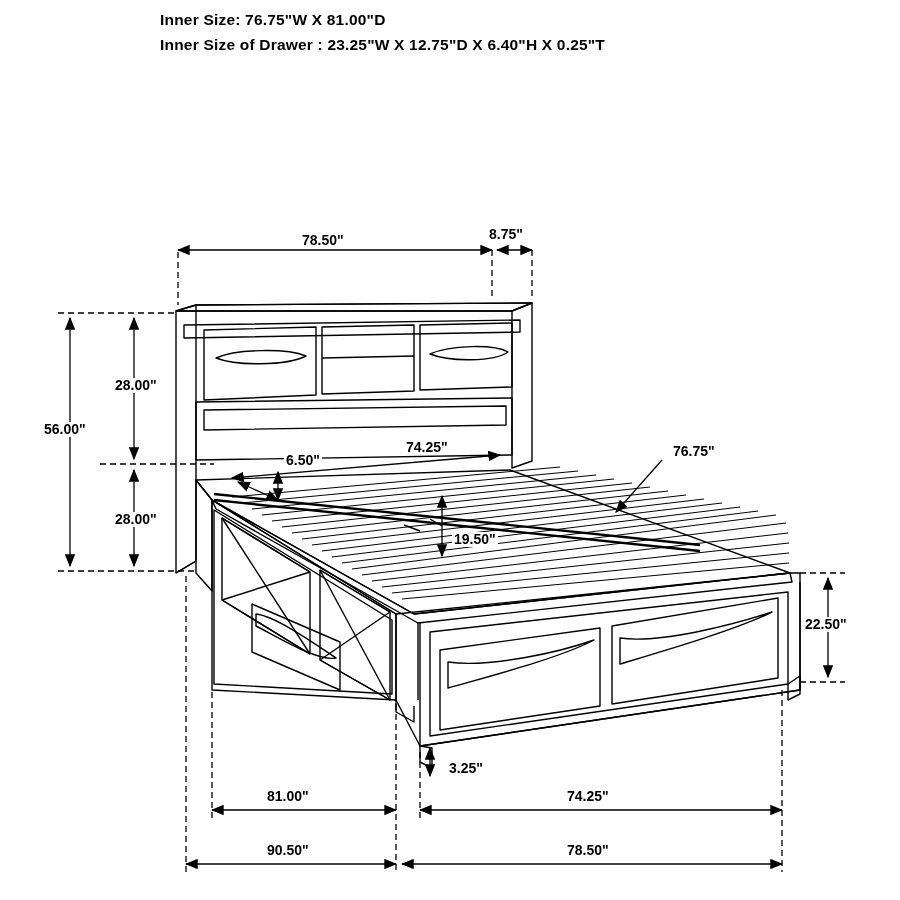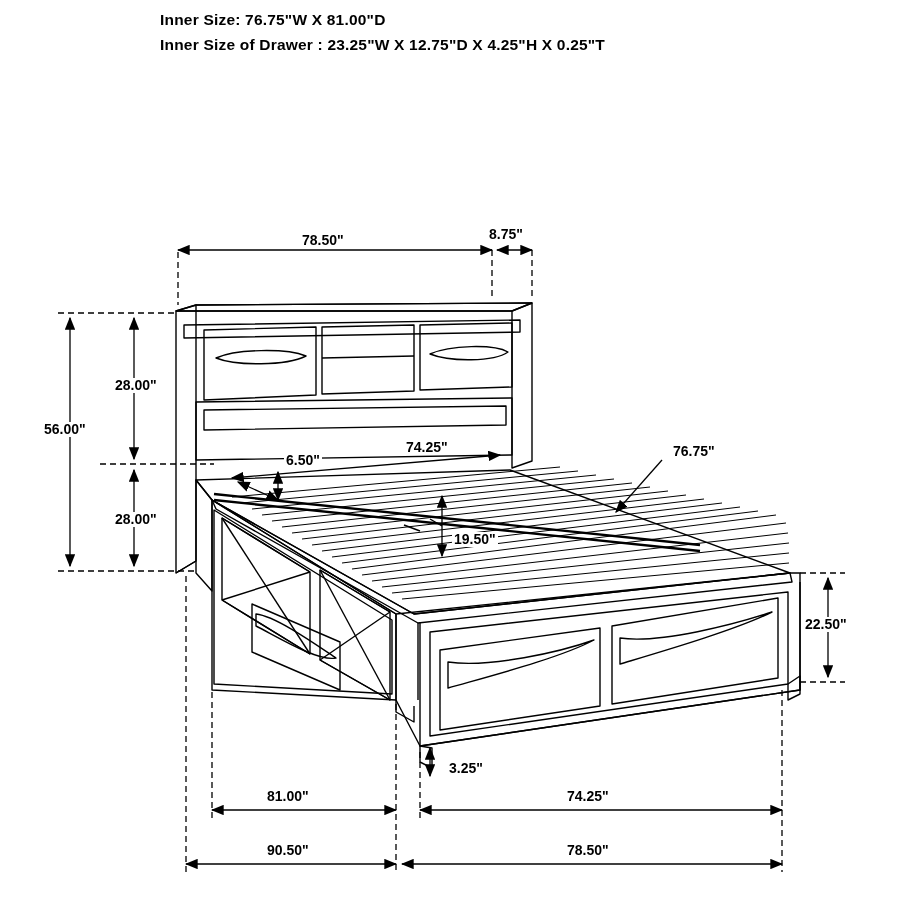--- a/index.html
+++ b/index.html
@@ -45,21 +45,21 @@
     padding: 0 2px;
     line-height: 15px;
   }
 </style>
 </head>
 <body>
 
 <div id="stage">
 
   <div class="hdr" id="hdr1">Inner Size: 76.75"W X 81.00"D</div>
-  <div class="hdr" id="hdr2">Inner Size of Drawer : 23.25"W X 12.75"D X 4.25"H X 0.25"T</div>
+  <div class="hdr" id="hdr2">Inner Size of Drawer : 23.25"W X 12.75"D X 6.40"H X 0.25"T</div>
 
   <svg id="dia" viewBox="0 0 900 900">
     <defs>
       <marker id="ah" markerWidth="10" markerHeight="8" refX="9" refY="4" orient="auto">
         <path d="M0,0 L10,4 L0,8 z" fill="#000"></path>
       </marker>
       <marker id="ah2" markerWidth="10" markerHeight="8" refX="1" refY="4" orient="auto">
         <path d="M10,0 L0,4 L10,8 z" fill="#000"></path>
       </marker>
     </defs>

